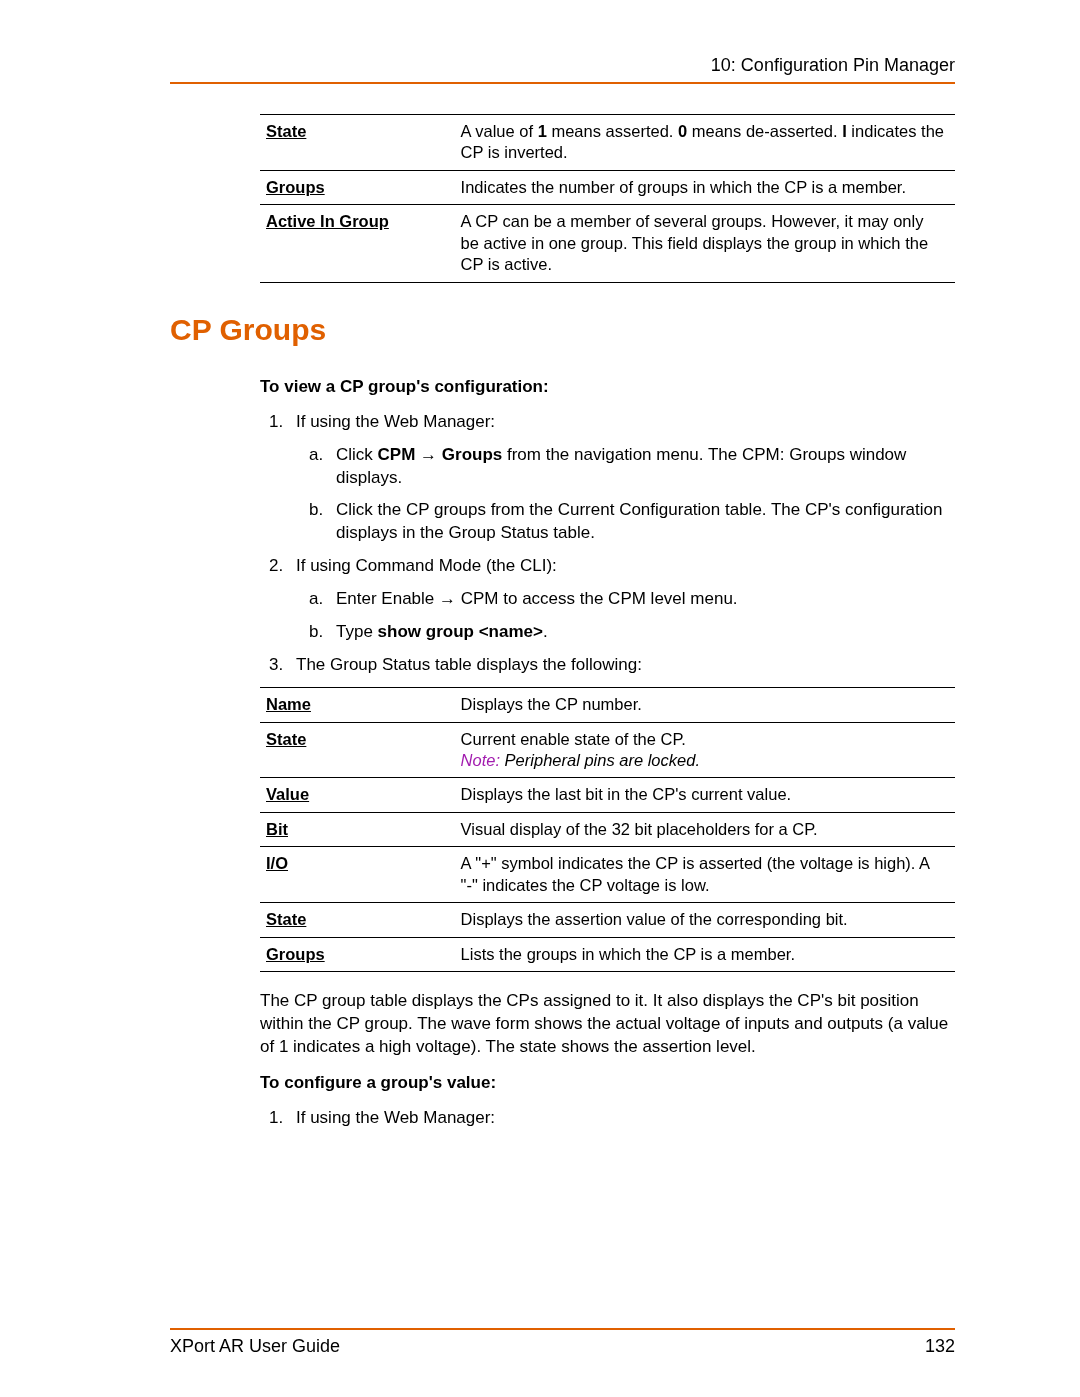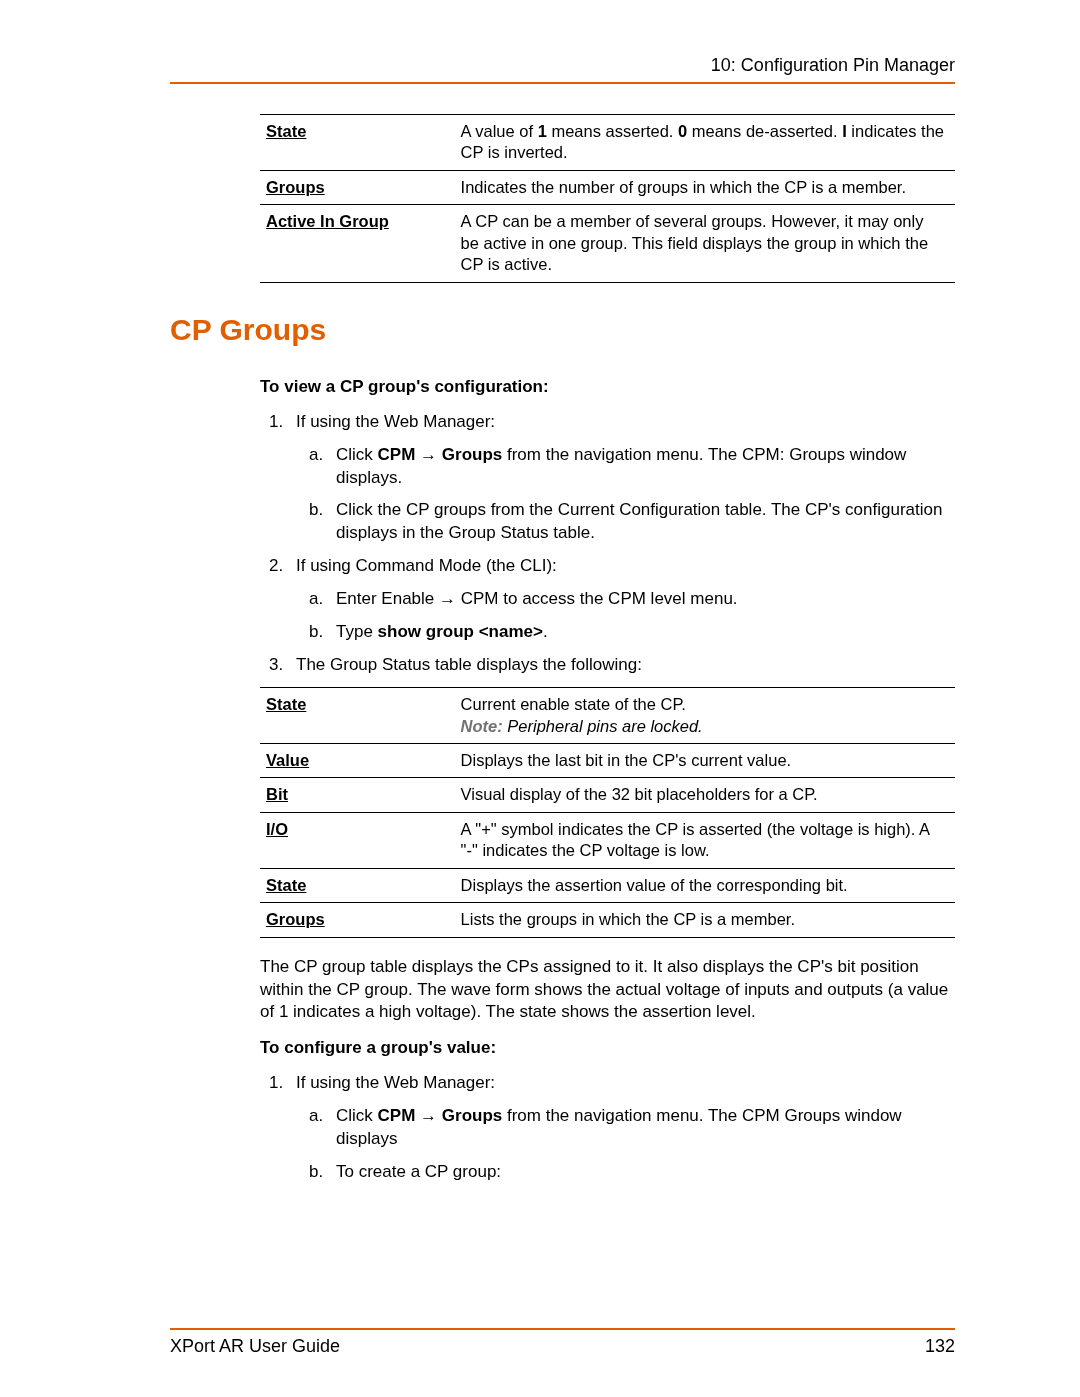--- a/index.html
+++ b/index.html
@@ -75,21 +75,21 @@
   ol.inner {
     list-style-type: lower-alpha;
     padding-left: 32px;
     margin: 10px 0 0 0;
   }
   ol.inner > li {
     padding-left: 8px;
     margin-bottom: 10px;
   }
   .b { font-weight: bold; }
-  .note { color: #737373; font-weight: bold; font-style: italic; margin-top: 34px; }
+  .note { color: #a21caf; font-weight: normal; font-style: italic; margin-top: 34px; }
   .italic { font-style: italic; }
   .para {
     font-size: 17px;
     line-height: 1.35;
     margin: 18px 0 14px 0;
   }
   .footer {
     border-top: 2px solid #e06000;
     padding-top: 6px;
     display: flex;
@@ -149,20 +149,24 @@
           <li>
             <span>Type </span><span class="b">show group &lt;name&gt;</span><span>.</span>
           </li>
         </ol>
       </li>
       <li>The Group Status table displays the following:</li>
     </ol>
 
     <table class="defs" style="margin-top:4px">
       <tbody>
+          <tr>
+        <th>Name</th>
+        <td>Displays the CP number.</td>
+      </tr>
       <tr>
         <th>State</th>
         <td>
           <span>Current enable state of the CP.</span><br>
           <span class="note">Note:</span><span class="italic"> Peripheral pins are locked.</span>
         </td>
       </tr>
       <tr>
         <th>Value</th>
         <td>Displays the last bit in the CP's current value.</td>
@@ -186,26 +190,20 @@
     </tbody>
       </table>
 
     <div class="para">The CP group table displays the CPs assigned to it.  It also displays the CP's bit position within the CP group.  The wave form shows the actual voltage of inputs and outputs (a value of 1 indicates a high voltage).  The state shows the assertion level.</div>
 
     <div class="subhead">To configure a group's value:</div>
 
     <ol class="outer">
       <li>
         <span>If using the Web Manager:</span>
-        <ol class="inner">
-          <li>
-            <span>Click </span><span class="b">CPM</span><span> → </span><span class="b">Groups</span><span> from the navigation menu.  The CPM Groups window displays</span>
-          </li>
-          <li>To create a CP group:</li>
-        </ol>
       </li>
     </ol>
 
   </div>
 
   <div class="footer">
     <span>XPort AR User Guide</span>
     <span>132</span>
   </div>
 

